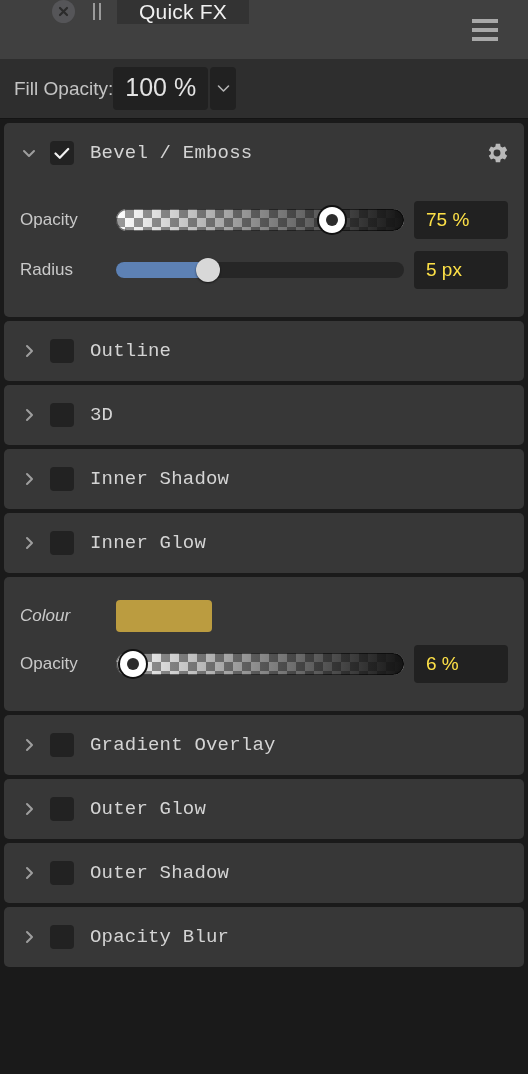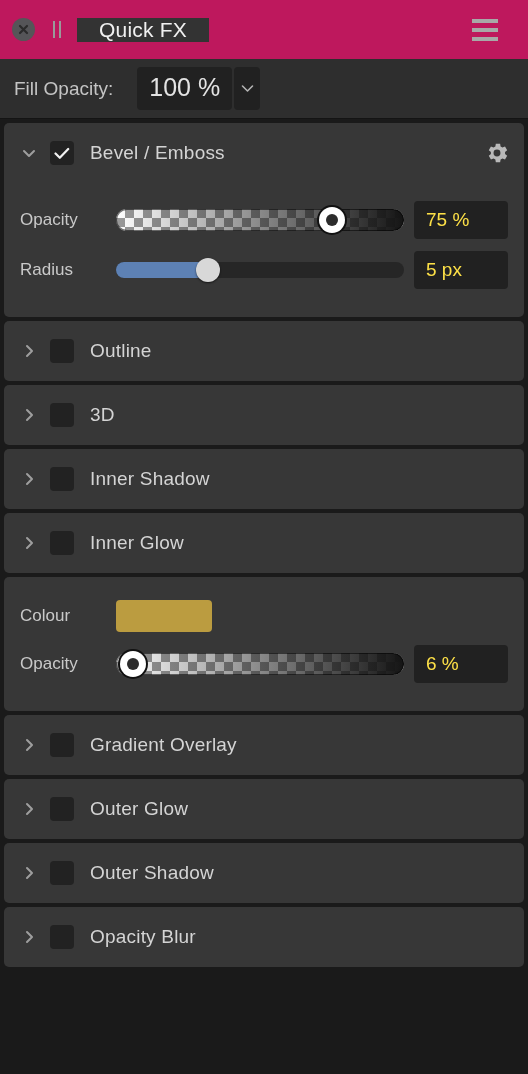--- a/index.html
+++ b/index.html
@@ -16,25 +16,26 @@
     width: 528px;
     height: 1074px;
     background: #1a1a1a;
     display: flex;
     flex-direction: column;
   }
 
   
   .titlebar {
     height: 59px;
-    background: #be185d;
-    display: flex;
-    align-items: center;
+    background: #404040;
+    display: flex;
+    align-items: flex-start;
     flex: 0 0 auto;
     position: relative;
+    padding-left: 40px;
   }
   .tb-left {
     display: flex;
     align-items: center;
     padding-left: 12px;
     gap: 16px;
   }
   .close-icon {
     width: 23px; height: 23px;
     border-radius: 50%;
@@ -79,21 +80,21 @@
     background: #a8a8a8;
   }
 
   
   .fillbar {
     height: 60px;
     background: #2e2e2e;
     display: flex;
     align-items: center;
     padding-left: 14px;
-    gap: 24px;
+    gap: 0;
     flex: 0 0 auto;
     border-bottom: 1px solid #141414;
   }
   .fill-label {
     color: #c4c4c4;
     font-size: 19px;
   }
   .fill-group { display: flex; align-items: stretch; gap: 2px; }
   .fill-value {
     background: #212121;
@@ -132,20 +133,21 @@
   .fx.expanded { padding-bottom: 18px; }
 
   .fx-head {
     display: flex;
     align-items: center;
     height: 60px;
     padding: 0 14px 0 16px;
     gap: 12px;
     cursor: pointer;
     width: 100%;
+    font-family: Liberation Mono, monospace;
   }
   .chev {
     width: 18px; height: 18px;
     display: flex; align-items: center; justify-content: center;
     flex: 0 0 auto;
     cursor: pointer;
   }
   .cbox {
     width: 24px; height: 24px;
     border-radius: 4px;
@@ -269,21 +271,21 @@
   }
 
   
   .swatch {
     width: 96px; height: 32px;
     border-radius: 4px;
     flex: 0 0 auto;
     cursor: pointer;
   }
   .param.colourrow { height: 46px; margin-bottom: 4px; }
-  .param.colourrow .pname { width: 86px; }
+  .param.colourrow .pname { width: 86px; font-style: italic; }
 
   .pad-top { height: 16px; }
 </style>
 </head>
 <body>
 
 <div class="app">
 
   <div class="titlebar">
     <div class="tb-left">

